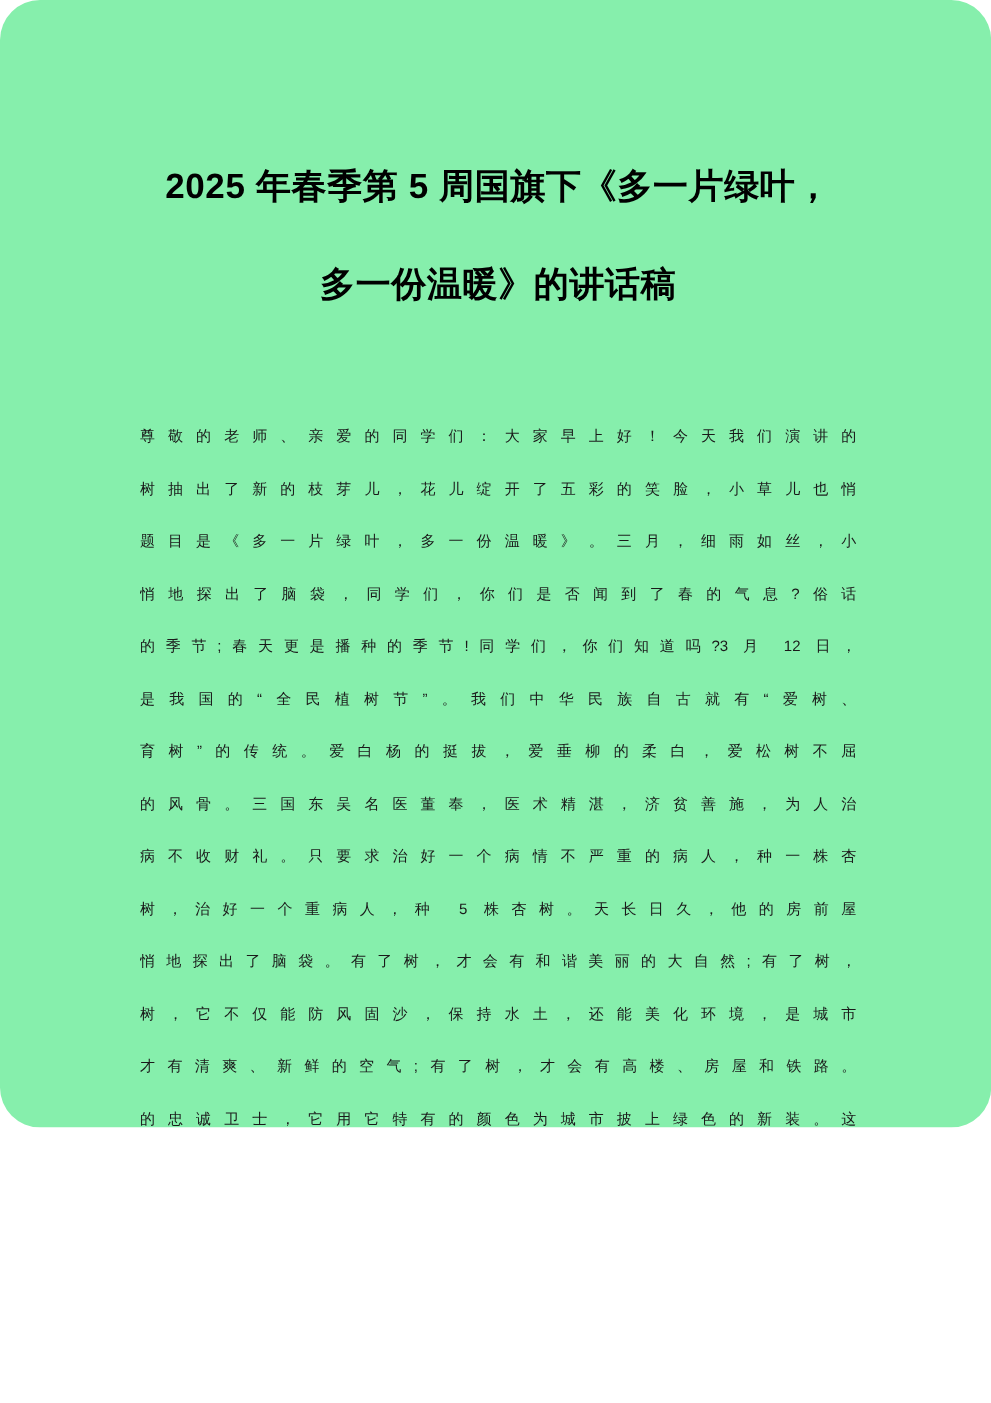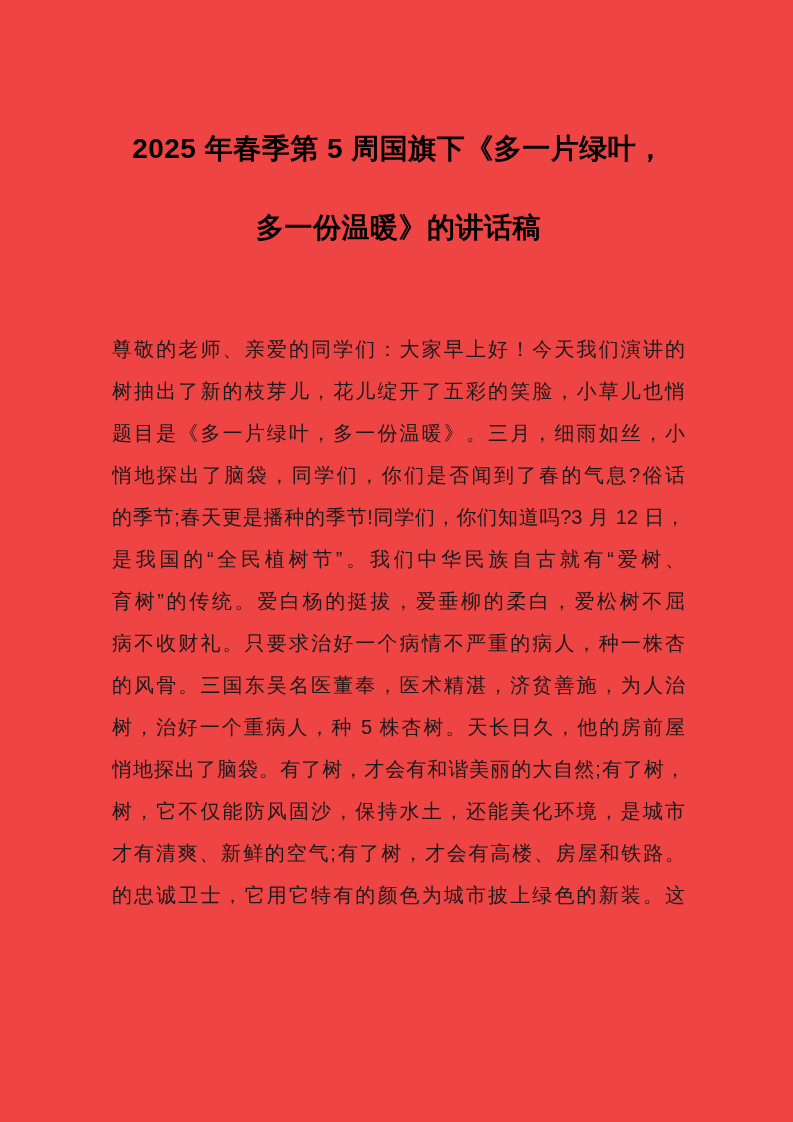--- a/index.html
+++ b/index.html
@@ -1,46 +1,47 @@
 <!DOCTYPE html>
 <html><head>
 <meta charset="utf-8">
 <style>
   * { margin: 0; padding: 0; box-sizing: border-box; }
   html, body { background: #ffffff; }
   .page {
     position: relative;
     width: 793px;
-    height: 1122px;
+    height: 902px;
     margin: 0 auto;
-    background: #ef4444;
+    background: #86efac;
     overflow: hidden;
     font-family: "Liberation Sans", sans-serif;
     color: #000000;
+    border-radius: 32px;
   }
   .content {
     padding: 0 108px 0 112px; 
   }
   .doc-title {
     margin-top: 129px;
     text-align: center;
     font-size: 28px;
     font-weight: 700;
     color: #000000;
     line-height: 40px;
     letter-spacing: 0.5px;
   }
   .doc-title.second {
     margin-top: 39px;
   }
   .doc-body {
     margin-top: 80px;
   }
   .body-line {
-    font-size: 20px;
+    font-size: 12px;
     line-height: 42px;
     color: #1a1a1a;
     text-align: justify;
     text-align-last: justify;
     overflow: hidden;
     white-space: normal;
   }
 </style>
 </head>
 <body>
@@ -50,22 +51,22 @@
     <div class="doc-title first">2025 年春季第 5 周国旗下《多一片绿叶，</div>
     <div class="doc-title second">多一份温暖》的讲话稿</div>
     <div class="doc-body">
         <div class="body-line">尊敬的老师、亲爱的同学们：大家早上好！今天我们演讲的</div>
         <div class="body-line">树抽出了新的枝芽儿，花儿绽开了五彩的笑脸，小草儿也悄</div>
         <div class="body-line">题目是《多一片绿叶，多一份温暖》。三月，细雨如丝，小</div>
         <div class="body-line">悄地探出了脑袋，同学们，你们是否闻到了春的气息?俗话</div>
         <div class="body-line">的季节;春天更是播种的季节!同学们，你们知道吗?3 月 12 日，</div>
         <div class="body-line">是我国的“全民植树节”。我们中华民族自古就有“爱树、</div>
         <div class="body-line">育树”的传统。爱白杨的挺拔，爱垂柳的柔白，爱松树不屈</div>
+        <div class="body-line">的风骨。三国东吴名医董奉，医术精湛，济贫善施，为人治</div>
         <div class="body-line">病不收财礼。只要求治好一个病情不严重的病人，种一株杏</div>
-        <div class="body-line">的风骨。三国东吴名医董奉，医术精湛，济贫善施，为人治</div>
         <div class="body-line">树，治好一个重病人，种 5 株杏树。天长日久，他的房前屋</div>
         <div class="body-line">悄地探出了脑袋。有了树，才会有和谐美丽的大自然;有了树，</div>
         <div class="body-line">树，它不仅能防风固沙，保持水土，还能美化环境，是城市</div>
         <div class="body-line">才有清爽、新鲜的空气;有了树，才会有高楼、房屋和铁路。</div>
         <div class="body-line">的忠诚卫士，它用它特有的颜色为城市披上绿色的新装。这</div>
       </div>
   </div>
 </div>
 
 </body></html>

